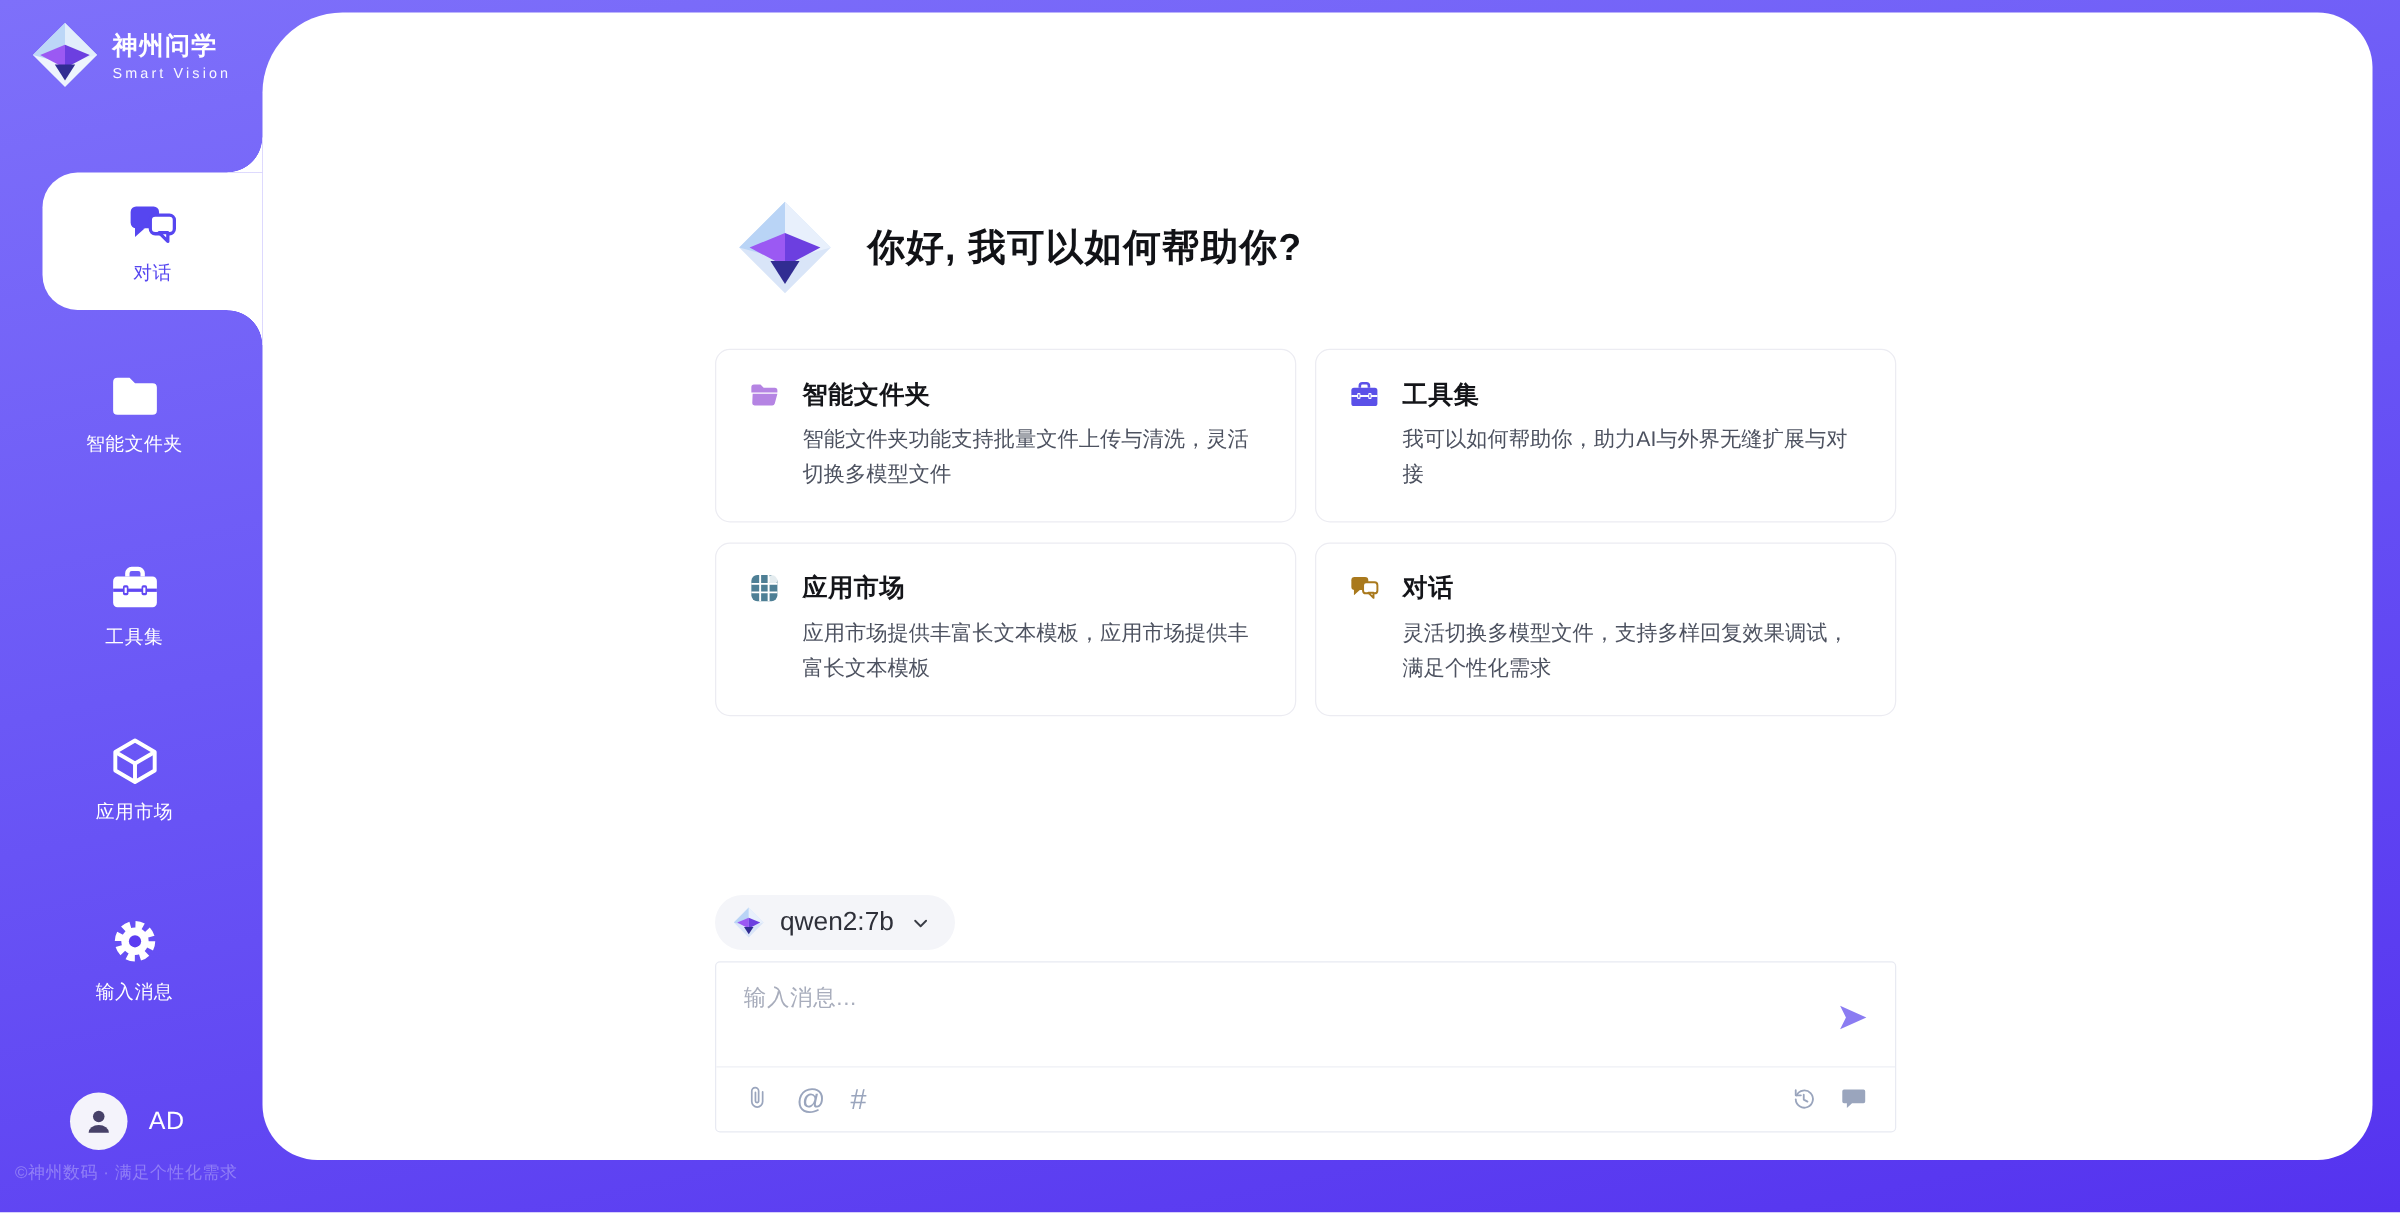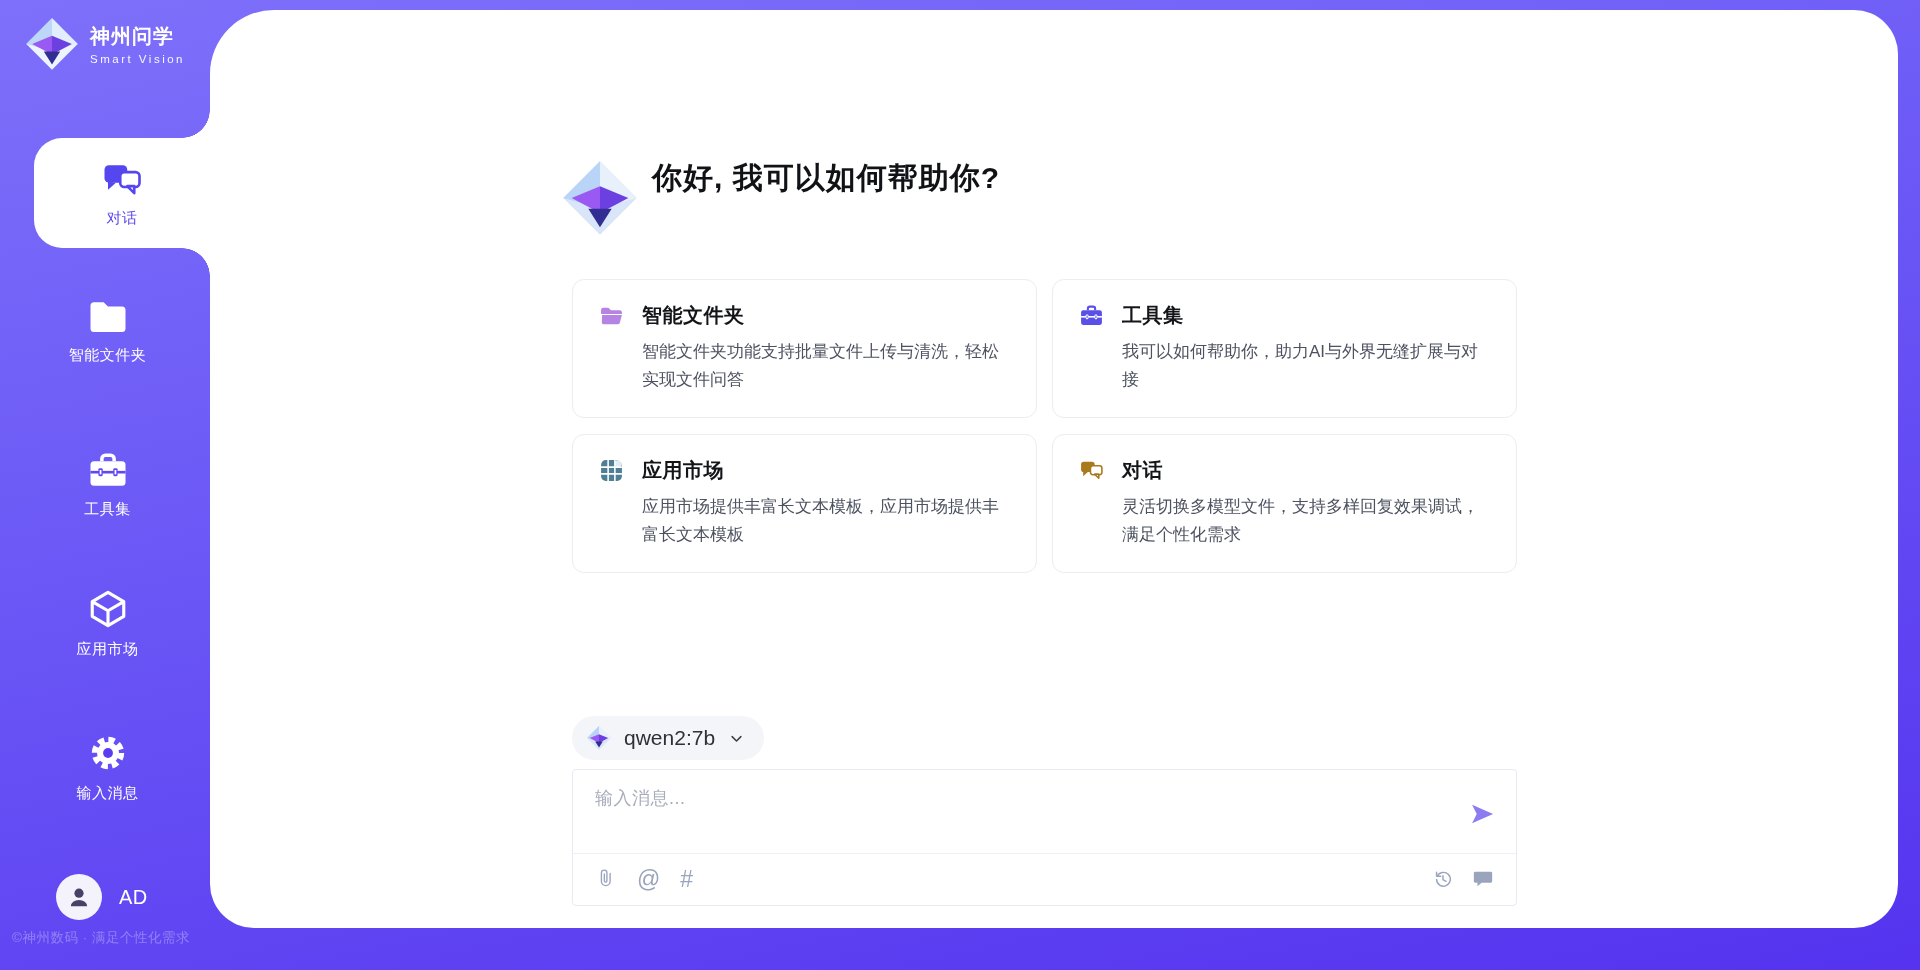--- a/index.html
+++ b/index.html
@@ -47,21 +47,21 @@
   .nav-label { font-size:15px; letter-spacing:.5px; }
   .ni-2 { top:298px; } .ni-3 { top:450px; } .ni-4 { top:588px; } .ni-5 { top:732px; }
 
   .user { position:absolute; left:56px; top:874px; display:flex; align-items:center; gap:17px; cursor:pointer; }
   .avatar { width:46px; height:46px; border-radius:50%; background:#f4f3fb; display:flex; align-items:center; justify-content:center; }
   .user-name { color:#fff; font-size:20px; letter-spacing:.5px; }
 
   .sidebar-footer { position:absolute; left:12px; top:929px; width:210px; color:rgba(255,255,255,.30); font-size:13.5px; letter-spacing:.5px; }
 
   
-  .greeting-row { position:absolute; left:560px; top:158px; display:flex; gap:12px; }
+  .greeting-row { position:absolute; left:588px; top:158px; display:flex; align-items:center; gap:26px; }
   .greeting-row .logo { width:80px; height:80px; }
   .greeting-text { font-size:30px; font-weight:bold; color:#111216; letter-spacing:1px; }
 
   
   .cards {
     position:absolute; left:572px; top:279px; width:945px;
     display:grid; grid-template-columns:1fr 1fr; gap:16px 15px;
   }
   .card {
     background:#fff; border:1px solid #ececf2; border-radius:12px;
@@ -207,21 +207,21 @@
   <div class="cards">
 
     <div class="card">
       <div class="card-head">
         <svg class="card-icon ic-folder" viewBox="0 0 48 44">
           <path d="M4 11 q0 -4 4 -4 h10 l5 5 h17 q4 0 4 4 v3 H4 Z" fill="currentColor"></path>
           <path d="M6 21 h38 l-4 15 q-0.8 3 -4 3 H9 q-4 0 -3.6 -4 Z" fill="currentColor"></path>
         </svg>
         <div class="card-title">智能文件夹</div>
       </div>
-      <div class="card-desc">智能文件夹功能支持批量文件上传与清洗，轻松实现文件问答</div>
+      <div class="card-desc">智能文件夹功能支持批量文件上传与清洗，灵活切换多模型文件</div>
     </div>
 
     <div class="card">
       <div class="card-head">
         <svg class="card-icon ic-brief" viewBox="0 0 48 44">
           <path d="M17 12 v-3 a4 4 0 0 1 4 -4 h6 a4 4 0 0 1 4 4 v3" fill="none" stroke="currentColor" stroke-width="4"></path>
           <rect x="4" y="12" width="40" height="28" rx="4" fill="currentColor"></rect>
           <rect x="4" y="23" width="40" height="3" fill="#ffffff"></rect>
           <rect x="13" y="20" width="5" height="9" rx="1.5" fill="#ffffff"></rect>
           <rect x="30" y="20" width="5" height="9" rx="1.5" fill="#ffffff"></rect>

